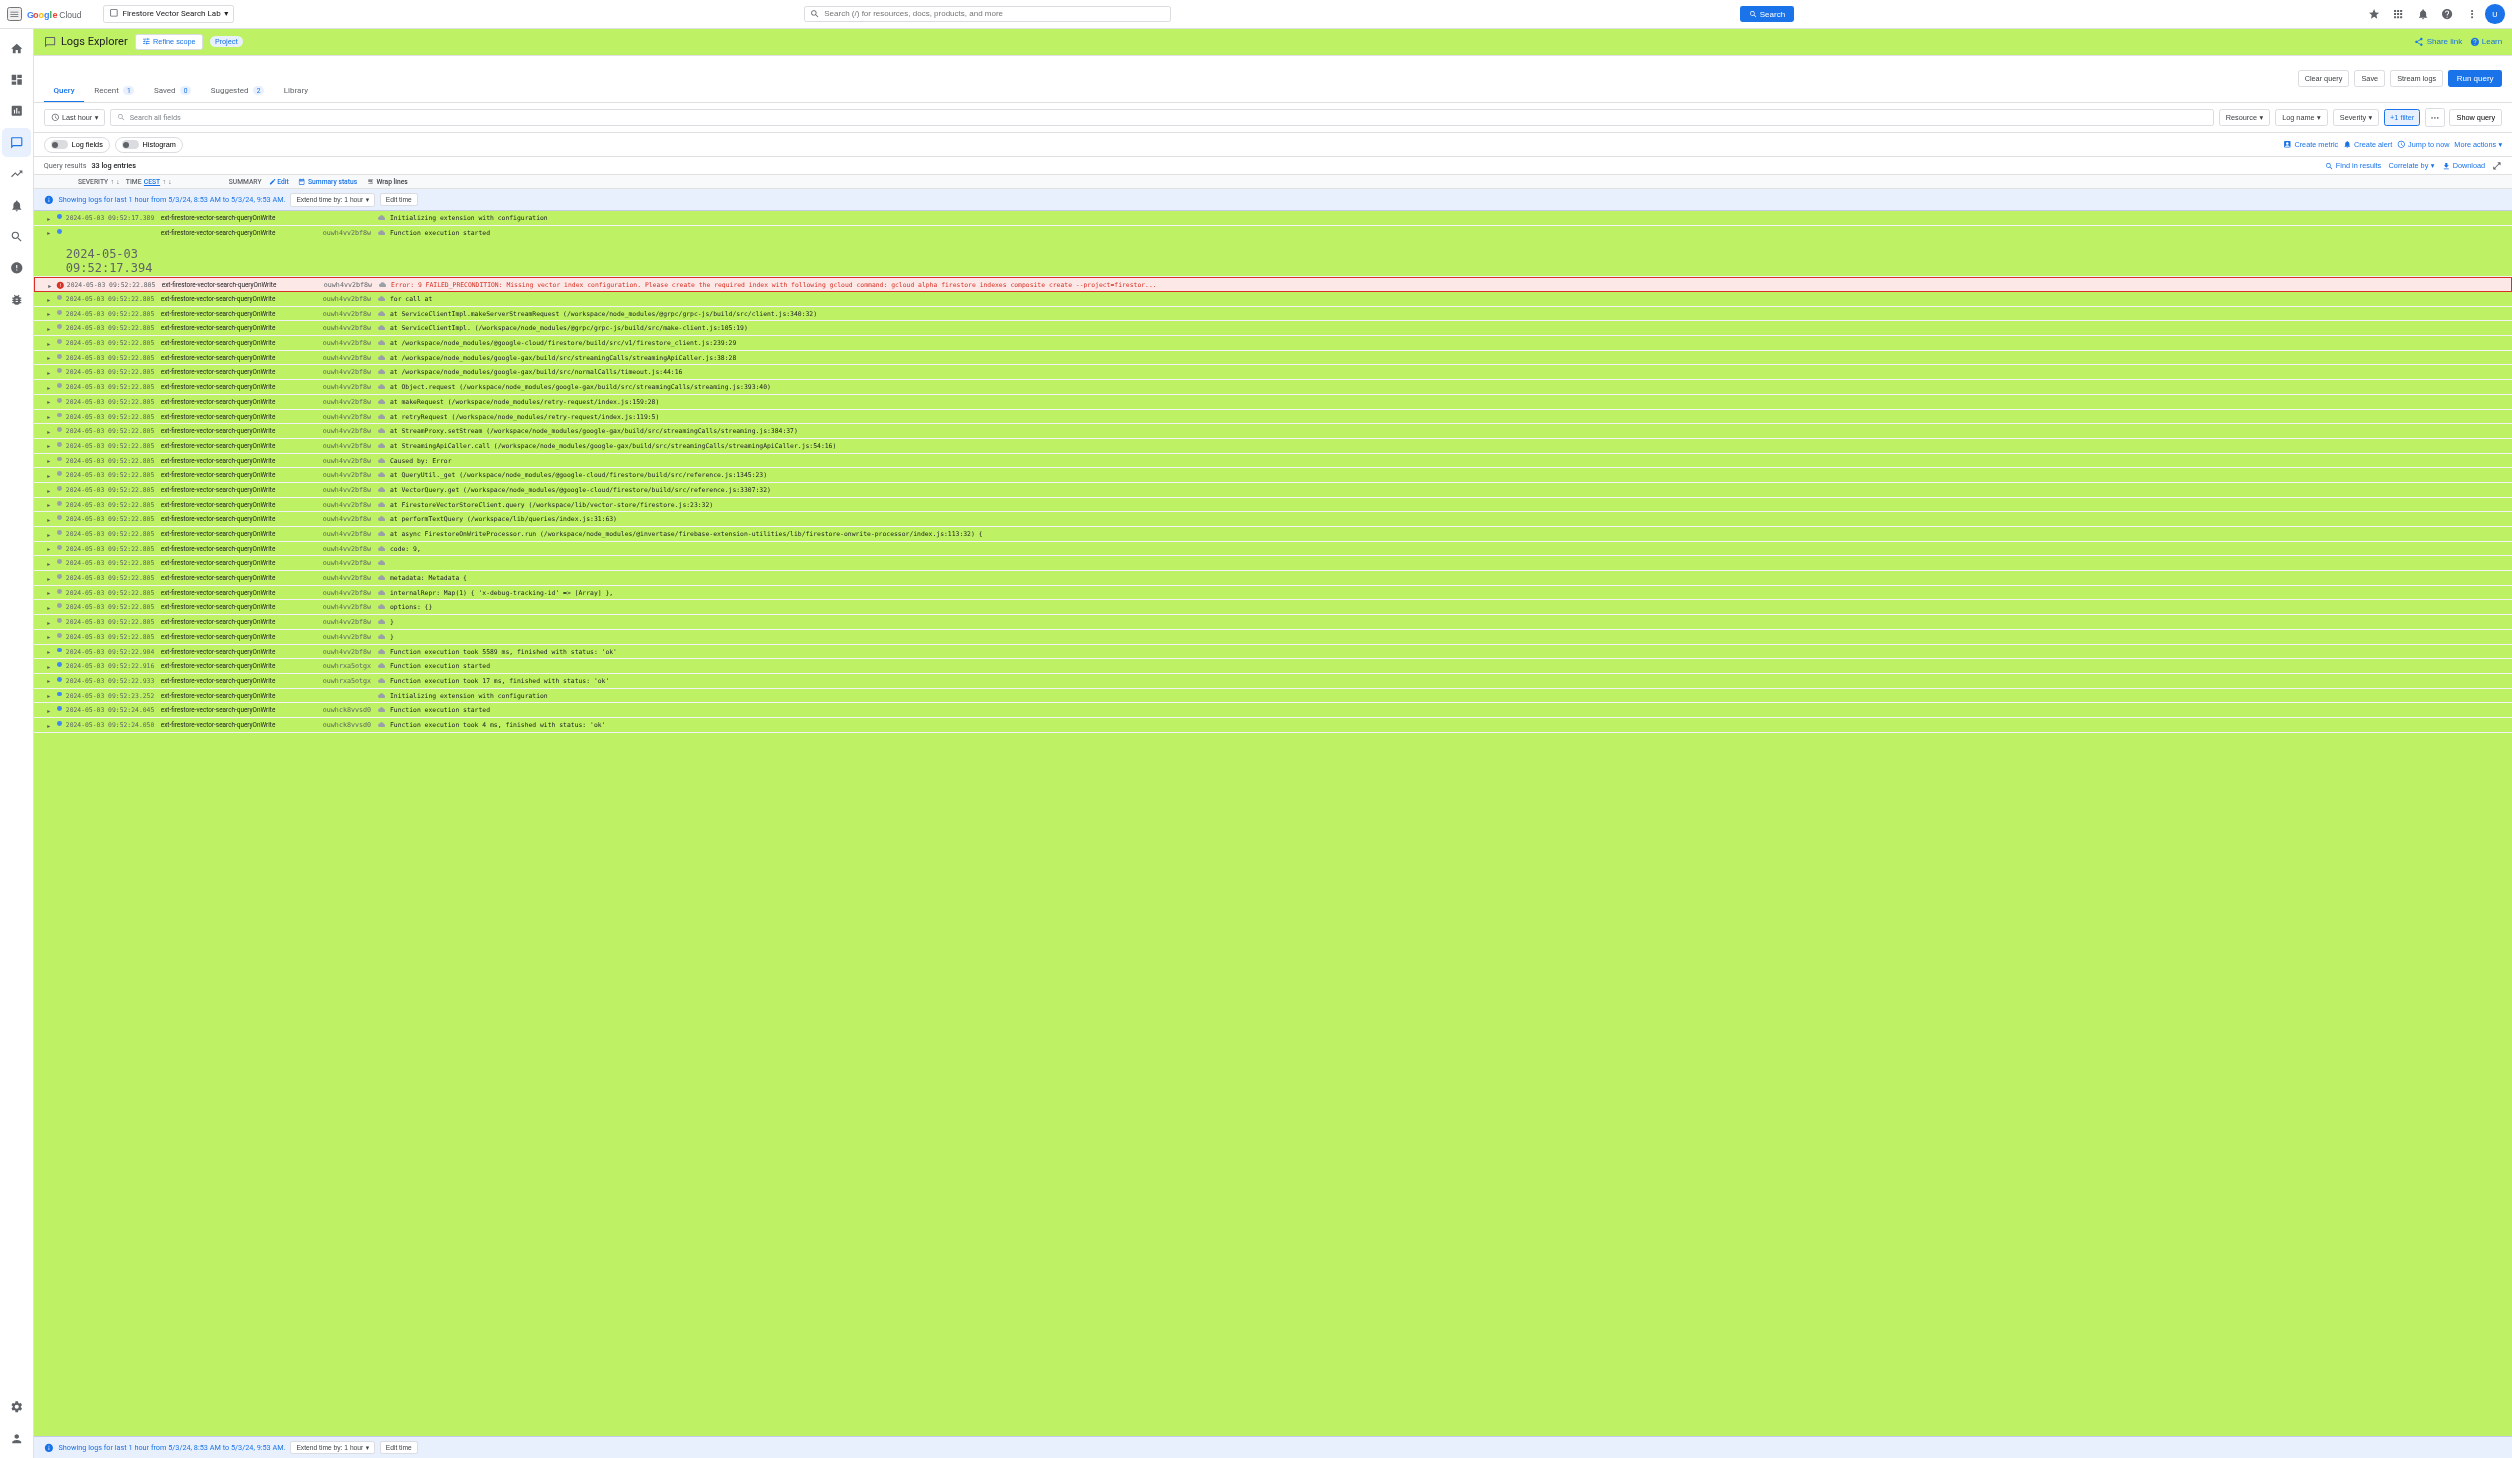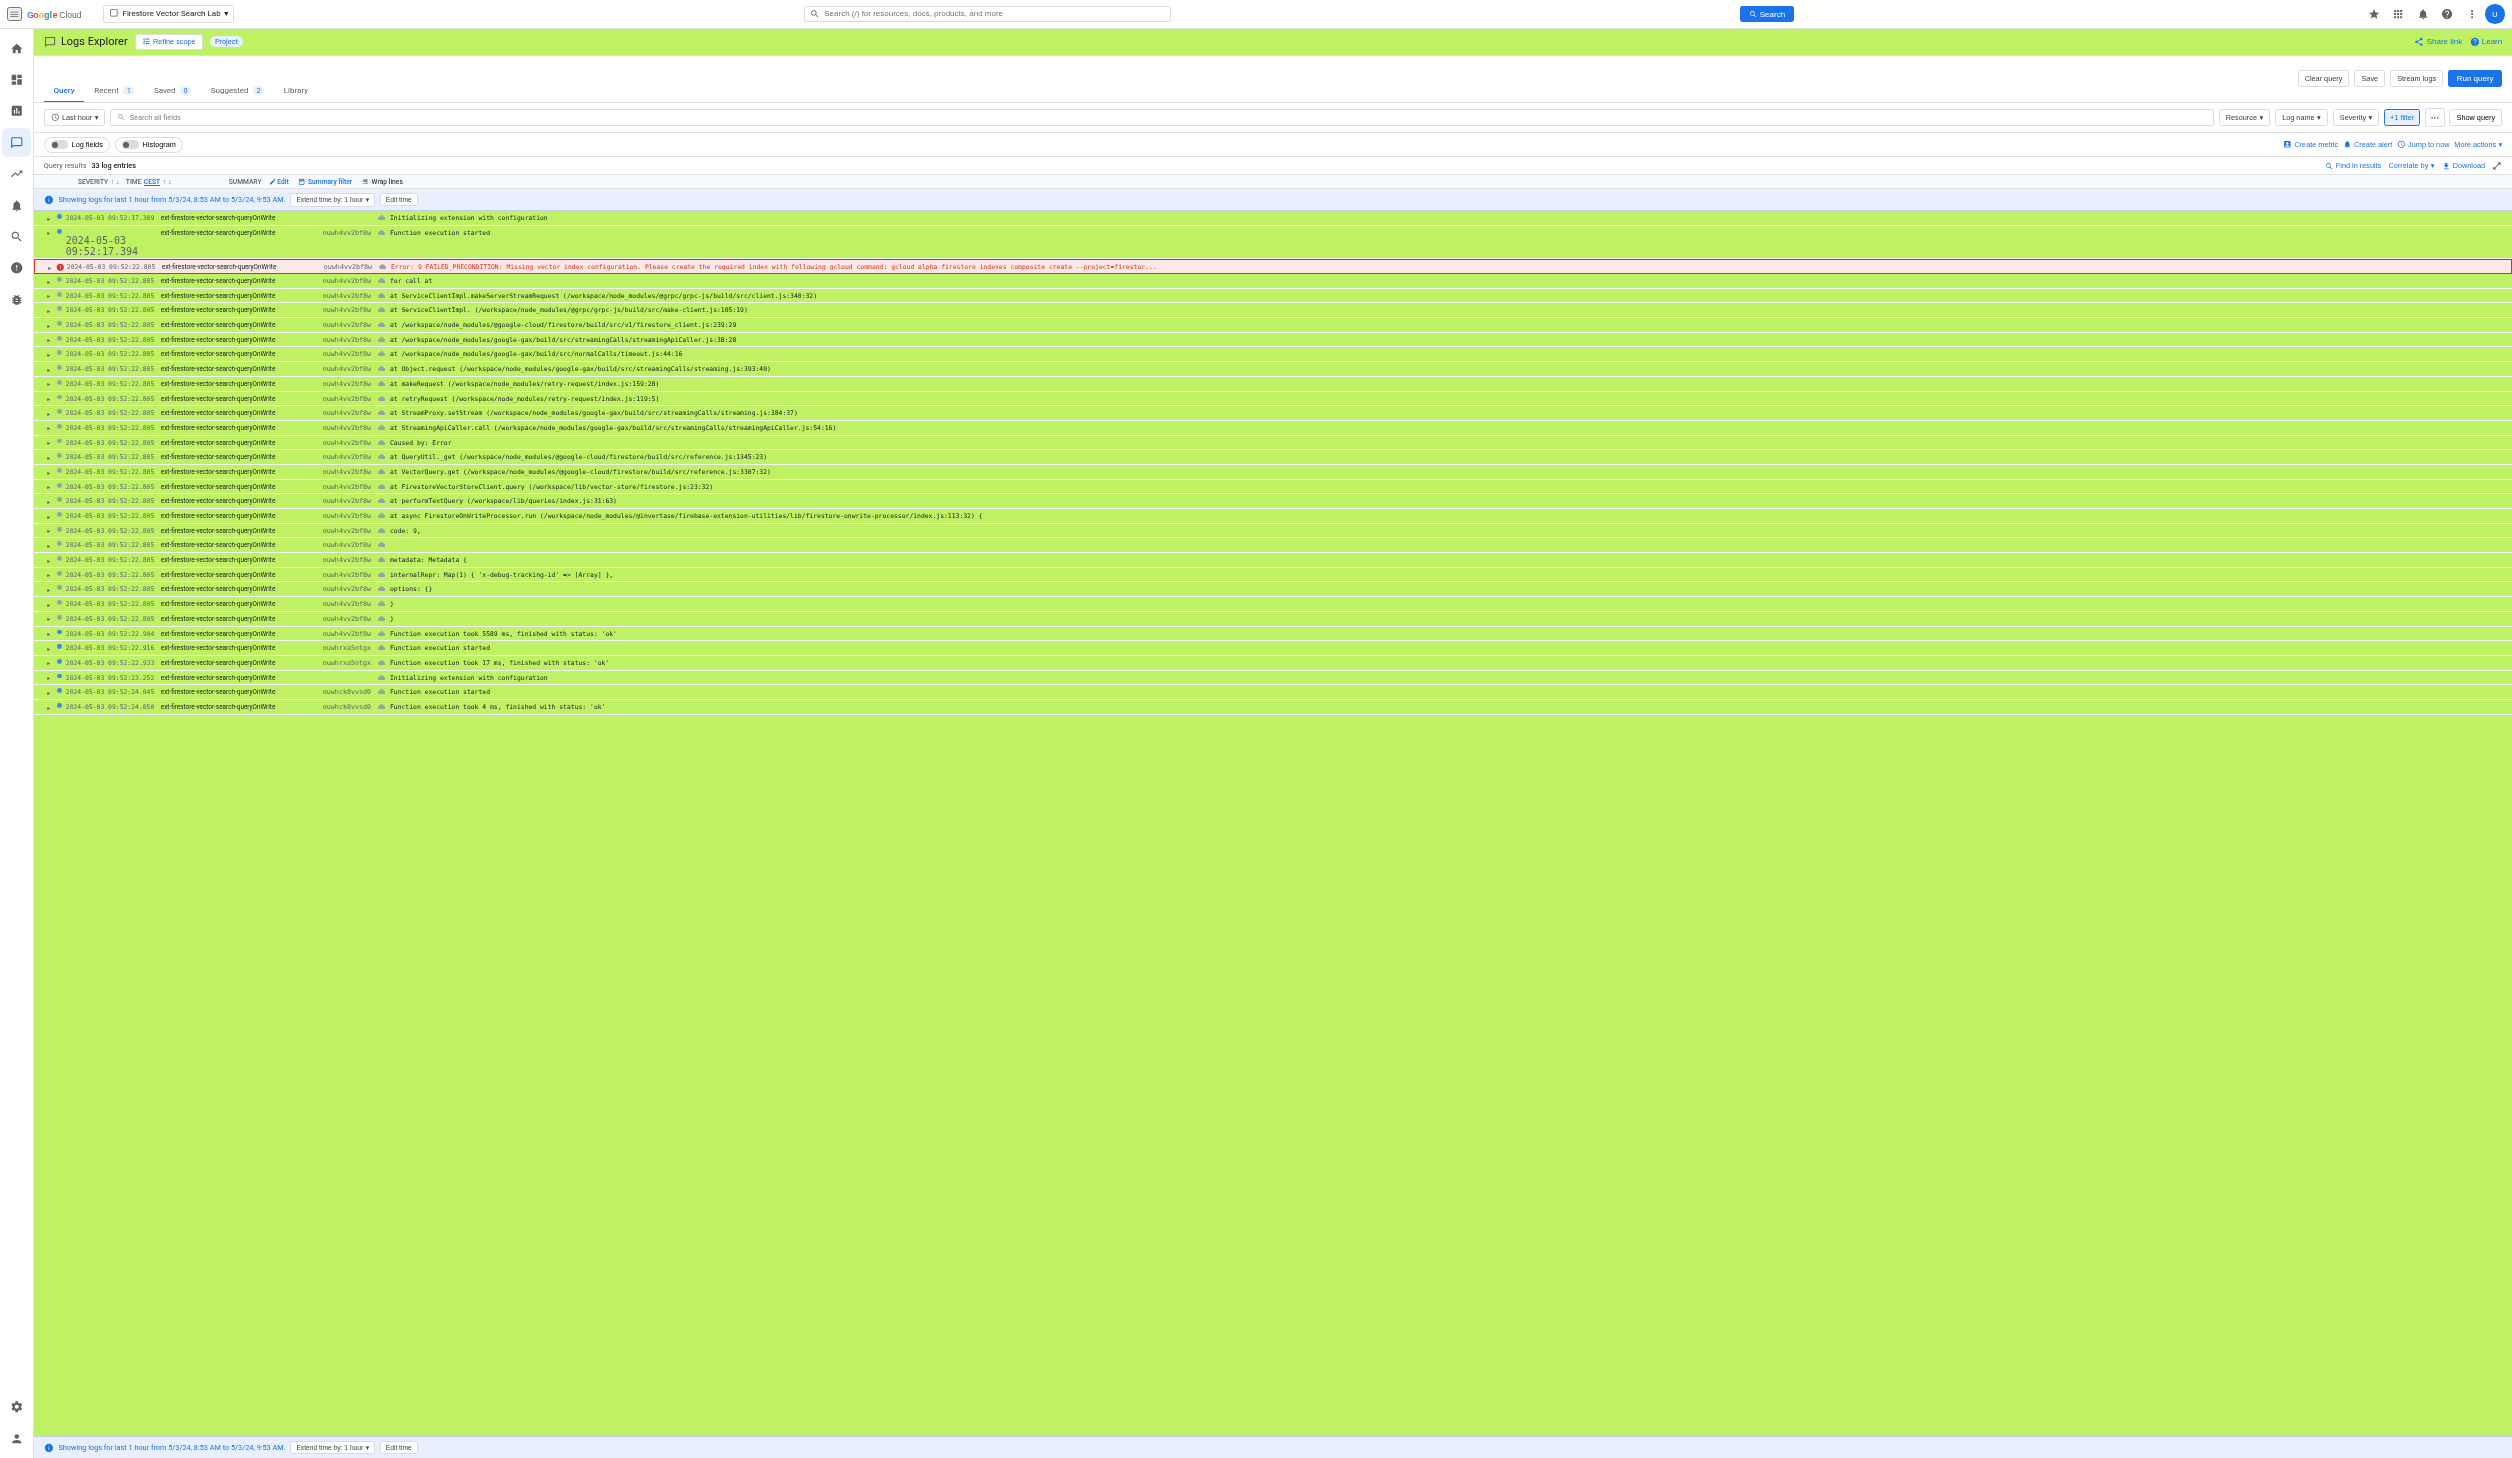--- a/index.html
+++ b/index.html
@@ -417,21 +417,21 @@
         <span class="edit-link" style="margin-left:4.9px;">
           <svg width="7.3" height="7.3" viewBox="0 0 24 24" fill="#1a73e8">
               <path d="M3 17.25V21h3.75L17.81 9.94l-3.75-3.75L3 17.25zM20.71 7.04c.39-.39.39-1.02 0-1.41l-2.34-2.34c-.39-.39-1.02-.39-1.41 0l-1.83 1.83 3.75 3.75 1.83-1.83z"></path>
             </svg>
           <span>Edit</span>
         </span>
         <span class="summary-fields-btn" style="margin-left:7.3px;">
           <svg width="7.3" height="7.3" viewBox="0 0 24 24" fill="#1a73e8">
               <path d="M9 11H7v2h2v-2zm4 0h-2v2h2v-2zm4 0h-2v2h2v-2zm2-7h-1V2h-2v2H8V2H6v2H5c-1.11 0-1.99.9-1.99 2L3 20c0 1.1.89 2 2 2h14c1.1 0 2-.9 2-2V6c0-1.1-.9-2-2-2zm0 16H5V9h14v11z"></path>
             </svg>
-          <span>Summary filter</span>
+          <span>Summary status</span>
         </span>
         <span class="wrap-lines-btn" style="margin-left:7.3px;">
           <svg width="7.3" height="7.3" viewBox="0 0 24 24" fill="#5f6368">
               <path d="M4 19h6v-2H4v2zM20 5H4v2h16V5zm-3 6H4v2h13.25c.83 0 1.5.67 1.5 1.5S15.08 16 14.25 16H13v-2l-3 3 3 3v-2h1.25C16.76 20 19 17.76 19 15.25S16.76 10 14.25 10H17v-2H4v2h13z"></path>
             </svg>
           <span>Wrap lines</span>
         </span>
       </div>
     </div>
 
@@ -461,21 +461,21 @@
               <path d="M19.35 10.04C18.67 6.59 15.64 4 12 4 9.11 4 6.6 5.64 5.35 8.04 2.34 8.36 0 10.91 0 14c0 3.31 2.69 6 6 6h13c2.76 0 5-2.24 5-5 0-2.64-2.05-4.78-4.65-4.96z"></path>
             </svg>
   </span>
     <span class="log-message" style="flex:1;font-size:6.4px;color:#202124;padding-top:1.8px;overflow:hidden;text-overflow:ellipsis;white-space:nowrap;font-family:monospace;">Initializing extension with configuration</span>
   </div>
         <div class="log-row">
     <span class="expand-arrow" style="width:9.8px;">▸</span>
     <span style="width:12.2px;display:flex;align-items:center;justify-content:center;flex-shrink:0;padding-top:1.8px;">
       <span style="width:4.9px;height:4.9px;border-radius:50%;background:#4285f4;display:inline-block;"></span>
     </span>
-    <span class="log-time" style="width:95px;font-size:10px;color:#5f6368;padding-top:8px;flex-shrink:0;font-family:monospace;">2024-05-03  09:52:17.394</span>
+    <span class="log-time" style="width:95px;font-size:12px;color:#5f6368;padding-top:20px;flex-shrink:0;font-family:monospace;">2024-05-03  09:52:17.394</span>
     <span class="log-function" style="width:162px;font-size:6.4px;color:#202124;padding-top:1.8px;flex-shrink:0;overflow:hidden;text-overflow:ellipsis;white-space:nowrap;">ext-firestore-vector-search-queryOnWrite</span>
     <span class="log-instance" style="width:55px;font-size:6.7px;color:#5f6368;padding-top:1.8px;flex-shrink:0;overflow:hidden;text-overflow:ellipsis;white-space:nowrap;font-family:monospace;">ouwh4vv2bf8w</span>
     <span style="width:12.2px;display:flex;align-items:center;padding-top:1.8px;flex-shrink:0;">
     <svg width="7.3" height="7.3" viewBox="0 0 24 24" fill="#9aa0a6">
               <path d="M19.35 10.04C18.67 6.59 15.64 4 12 4 9.11 4 6.6 5.64 5.35 8.04 2.34 8.36 0 10.91 0 14c0 3.31 2.69 6 6 6h13c2.76 0 5-2.24 5-5 0-2.64-2.05-4.78-4.65-4.96z"></path>
             </svg>
   </span>
     <span class="log-message" style="flex:1;font-size:6.4px;color:#202124;padding-top:1.8px;overflow:hidden;text-overflow:ellipsis;white-space:nowrap;font-family:monospace;">Function execution started</span>
   </div>
         <div class="log-row error-row-highlight" style="border: 1.2px solid rgb(217, 48, 37); background: rgb(252, 232, 230);">

